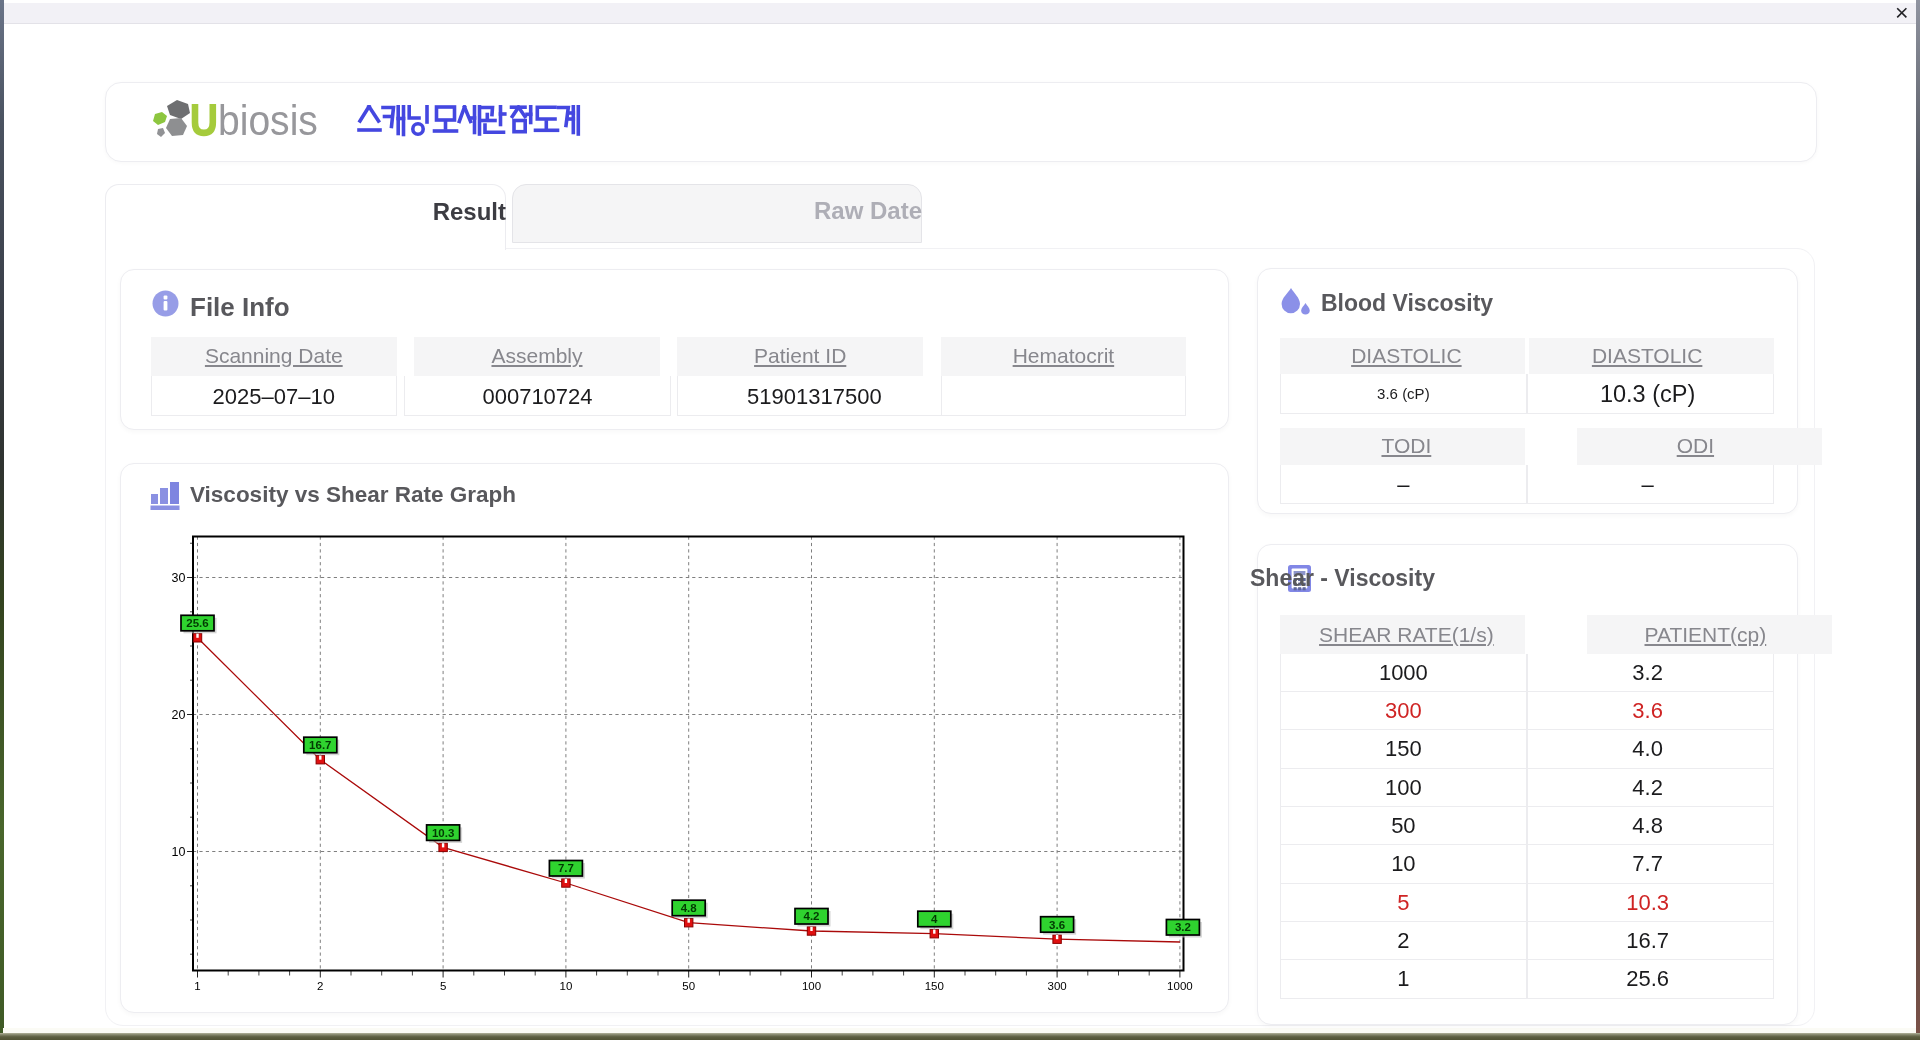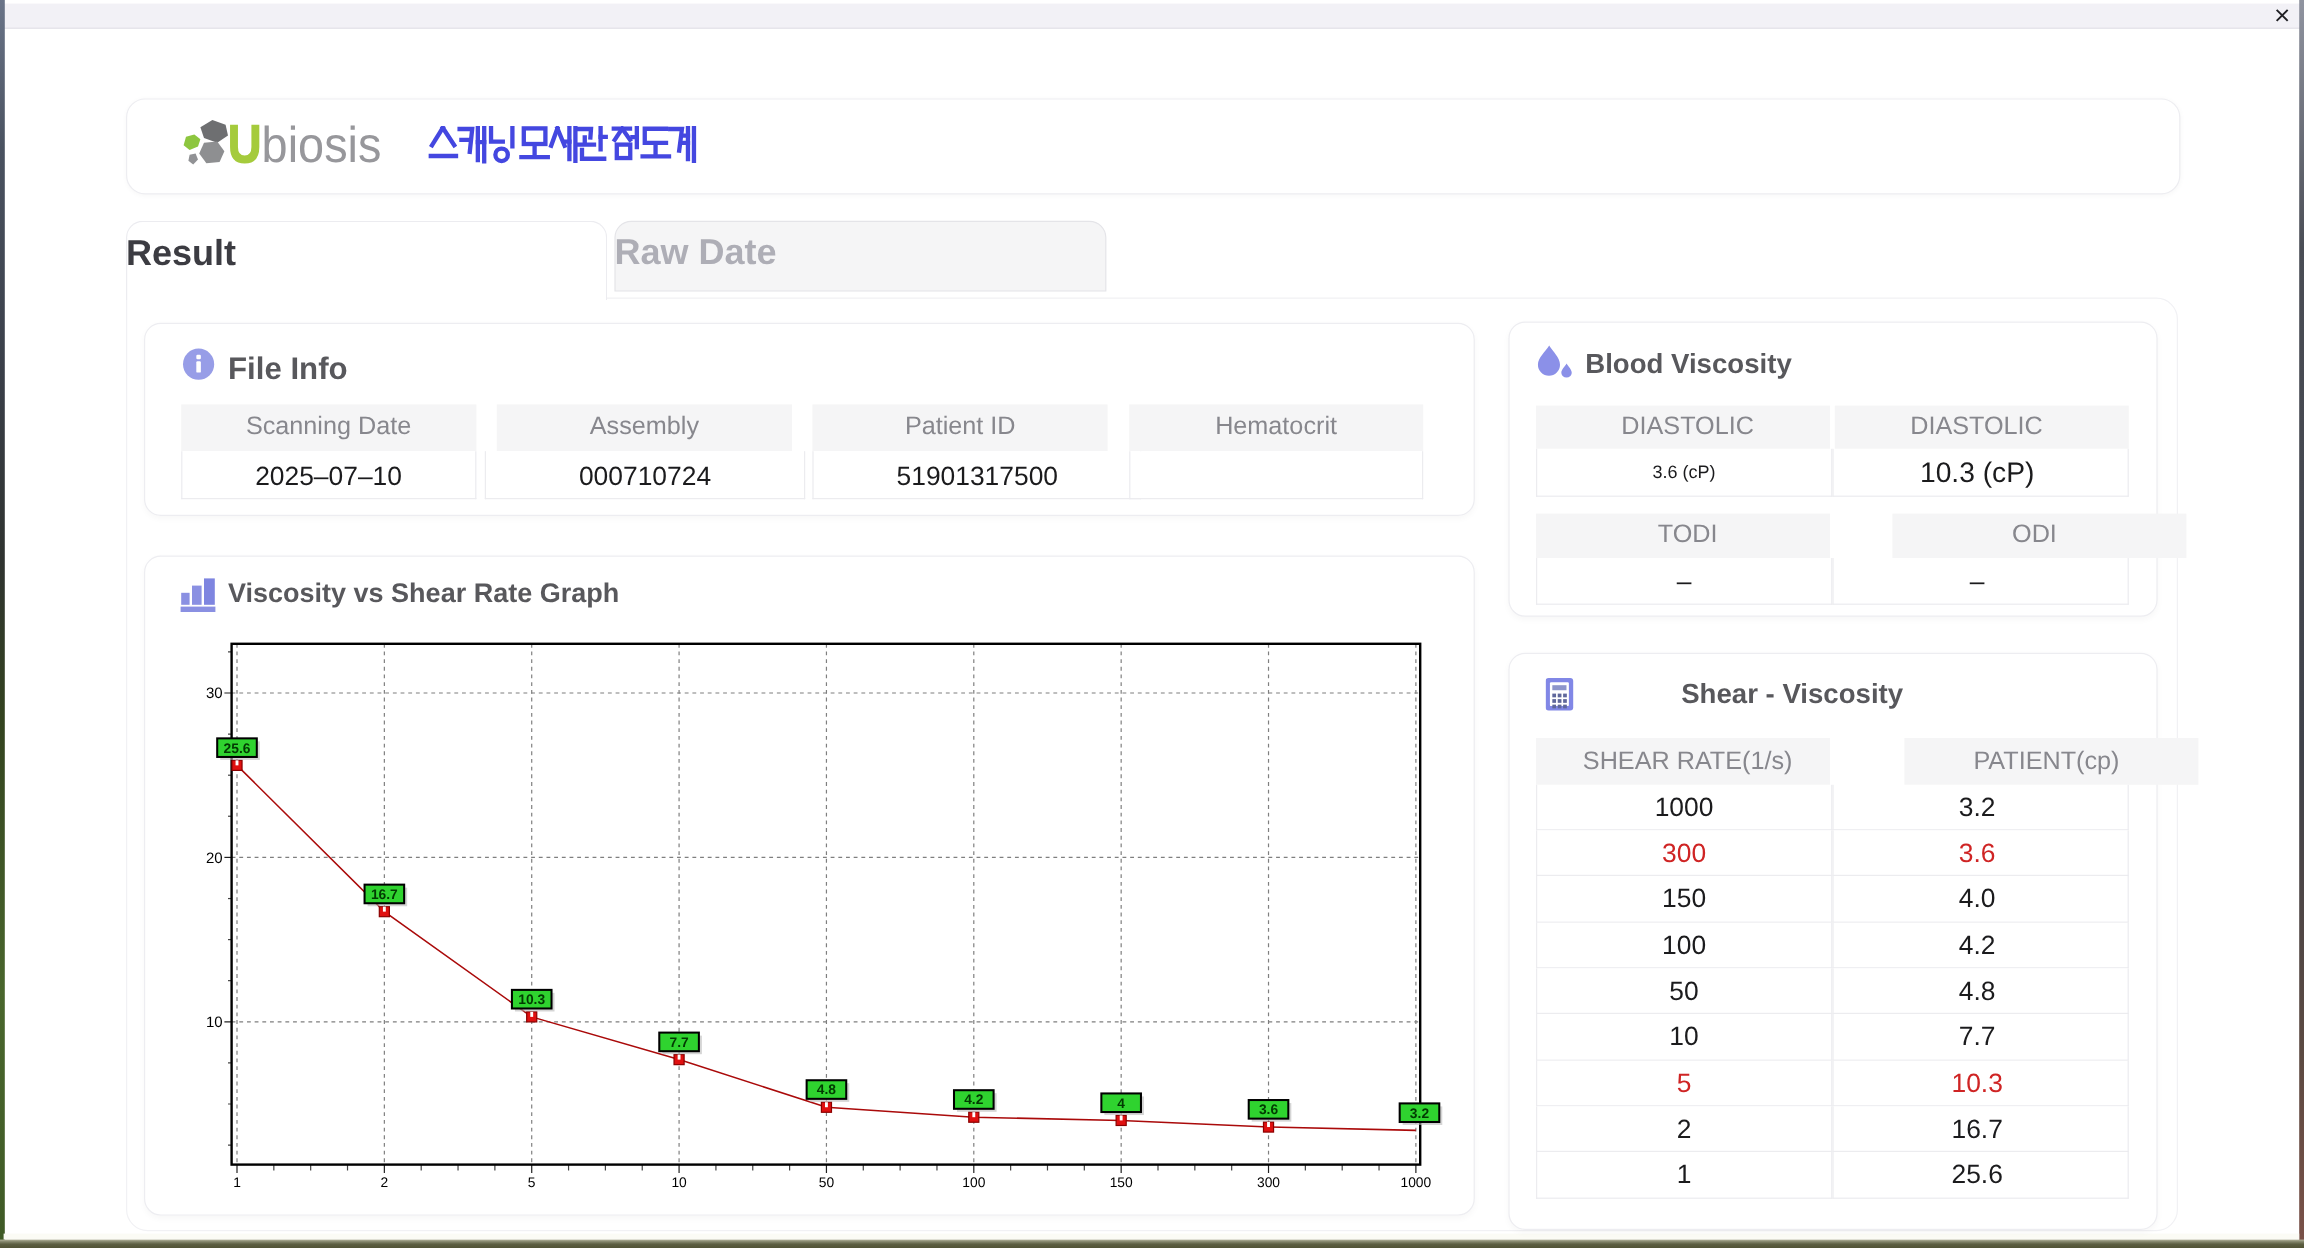--- a/index.html
+++ b/index.html
@@ -11,30 +11,30 @@
   #leftstrip { left:0; top:0; width:4px; height:1034px; background:linear-gradient(#6a7488 0%,#4a5260 12%,#3a3f49 30%,#2f3330 45%,#33431f 58%,#49662c 80%,#3f5a26 100%); }
   #rightstrip { right:0; top:0; width:4px; height:1034px; background:linear-gradient(#9094a0,#4a4d55 20%,#3f424a 60%,#5c4a42 85%,#7a5148); }
   #bottomstrip { left:0; top:1033px; width:1920px; height:7px; background:linear-gradient(#b3b39c 0%,#83856a 25%,#5c5e41 55%,#515335 100%); }
   #botline { left:3px; top:1028px; width:1913px; height:5px; background:#fbfbf5; }
   
   .card { position:absolute; background:#fff; border:1px solid #ededf1; border-radius:14px; }
   #headercard { left:105px; top:82px; width:1712px; height:80px; border-radius:16px; box-shadow:0 1px 4px rgba(0,0,0,0.03); }
   
   #tabresult { z-index:3; left:105px; top:184px; width:401px; height:66px; background:#fff; border:1px solid #ececf0; border-bottom:none; border-radius:14px 14px 0 0; }
   #tabraw { left:512px; top:184px; width:410px; height:59px; background:#f5f5f6; border:1px solid #e4e4e8; border-radius:14px 14px 0 0; }
-  .tabtxt { position:absolute; z-index:4; text-align:left; font-weight:bold; font-size:30px; line-height:22px; }
+  .tabtxt { position:absolute; z-index:4; text-align:right; font-weight:bold; font-size:24px; line-height:22px; }
   
   #panel { left:105px; top:248px; width:1710px; height:778px; border:1px solid #f1f1f4; border-radius:0 18px 18px 18px; background:#fff; }
   
   #fileinfo { left:120px; top:269px; width:1109px; height:161px; box-shadow:0 2px 5px rgba(0,0,0,0.03); }
   #graphcard { left:120px; top:463px; width:1109px; height:550px; box-shadow:0 2px 5px rgba(0,0,0,0.03); }
   #bvcard { left:1257px; top:268px; width:541px; height:246px; box-shadow:0 2px 5px rgba(0,0,0,0.03); }
   #shearcard { left:1257px; top:544px; width:541px; height:481px; box-shadow:0 2px 5px rgba(0,0,0,0.03); }
   .ctitle { position:absolute; font-weight:bold; font-size:23px; color:#58585c; }
-  .hcell { position:absolute; background:#f5f5f6; color:#87878d; font-size:21px; text-align:center; }
+  .hcell { position:absolute; background:#f5f5f6; color:#87878d; font-size:21px; text-align:center;text-decoration:underline; }
   .vcell { position:absolute; background:#fff; color:#1b1b1d; font-size:22px; text-align:center;
            border:1px solid #ececef; border-top:none; }
   .red { color:#cf2424; }
 </style>
 </head>
 <body>
 <div class="abs" id="titlebar"></div>
 <div class="abs" id="leftstrip"></div>
 <div class="abs" id="rightstrip"></div>
 <div class="abs" id="botline"></div>
@@ -271,21 +271,21 @@
       <rect x="10.1" y="13" width="3.1" height="3.1"></rect>
       <rect x="14.6" y="13" width="3.1" height="3.1"></rect>
     <rect x="5.6" y="17.6" width="3.1" height="3.1"></rect>
       <rect x="10.1" y="17.6" width="3.1" height="3.1"></rect>
       <rect x="14.6" y="17.6" width="3.1" height="3.1"></rect>
     <rect x="5.6" y="22.2" width="3.1" height="3.1"></rect>
       <rect x="10.1" y="22.2" width="3.1" height="3.1"></rect>
       <rect x="14.6" y="22.2" width="3.1" height="3.1"></rect>
   </g>
 </svg>
-<div class="abs ctitle" style="left:1401px;top:565px">Shear - Viscosity</div>
+<div class="abs ctitle" style="left:1250px;top:565px">Shear - Viscosity</div>
 <div class="hcell" style="left:1280.0px;top:614.5px;width:244.75px;height:39px;line-height:39px;text-indent:8px">SHEAR RATE(1/s)</div>
 <div class="hcell" style="left:1587px;top:614.5px;width:244.75px;height:39px;line-height:39px;text-indent:-8px">PATIENT(cp)</div>
 <div class="vcell" style="left:1280.0px;top:653.6px;width:246.75px;height:38.35px;line-height:38.35px;font-size:22px">1000</div>
 <div class="vcell" style="left:1526.75px;top:653.6px;width:246.75px;height:38.35px;line-height:38.35px;font-size:22px;text-indent:-5px">3.2</div>
 <div class="vcell red" style="left:1280.0px;top:691.95px;width:246.75px;height:38.35px;line-height:38.35px;font-size:22px">300</div>
 <div class="vcell red" style="left:1526.75px;top:691.95px;width:246.75px;height:38.35px;line-height:38.35px;font-size:22px;text-indent:-5px">3.6</div>
 <div class="vcell" style="left:1280.0px;top:730.3000000000001px;width:246.75px;height:38.35px;line-height:38.35px;font-size:22px">150</div>
 <div class="vcell" style="left:1526.75px;top:730.3000000000001px;width:246.75px;height:38.35px;line-height:38.35px;font-size:22px;text-indent:-5px">4.0</div>
 <div class="vcell" style="left:1280.0px;top:768.6500000000001px;width:246.75px;height:38.35px;line-height:38.35px;font-size:22px">100</div>
 <div class="vcell" style="left:1526.75px;top:768.6500000000001px;width:246.75px;height:38.35px;line-height:38.35px;font-size:22px;text-indent:-5px">4.2</div>

